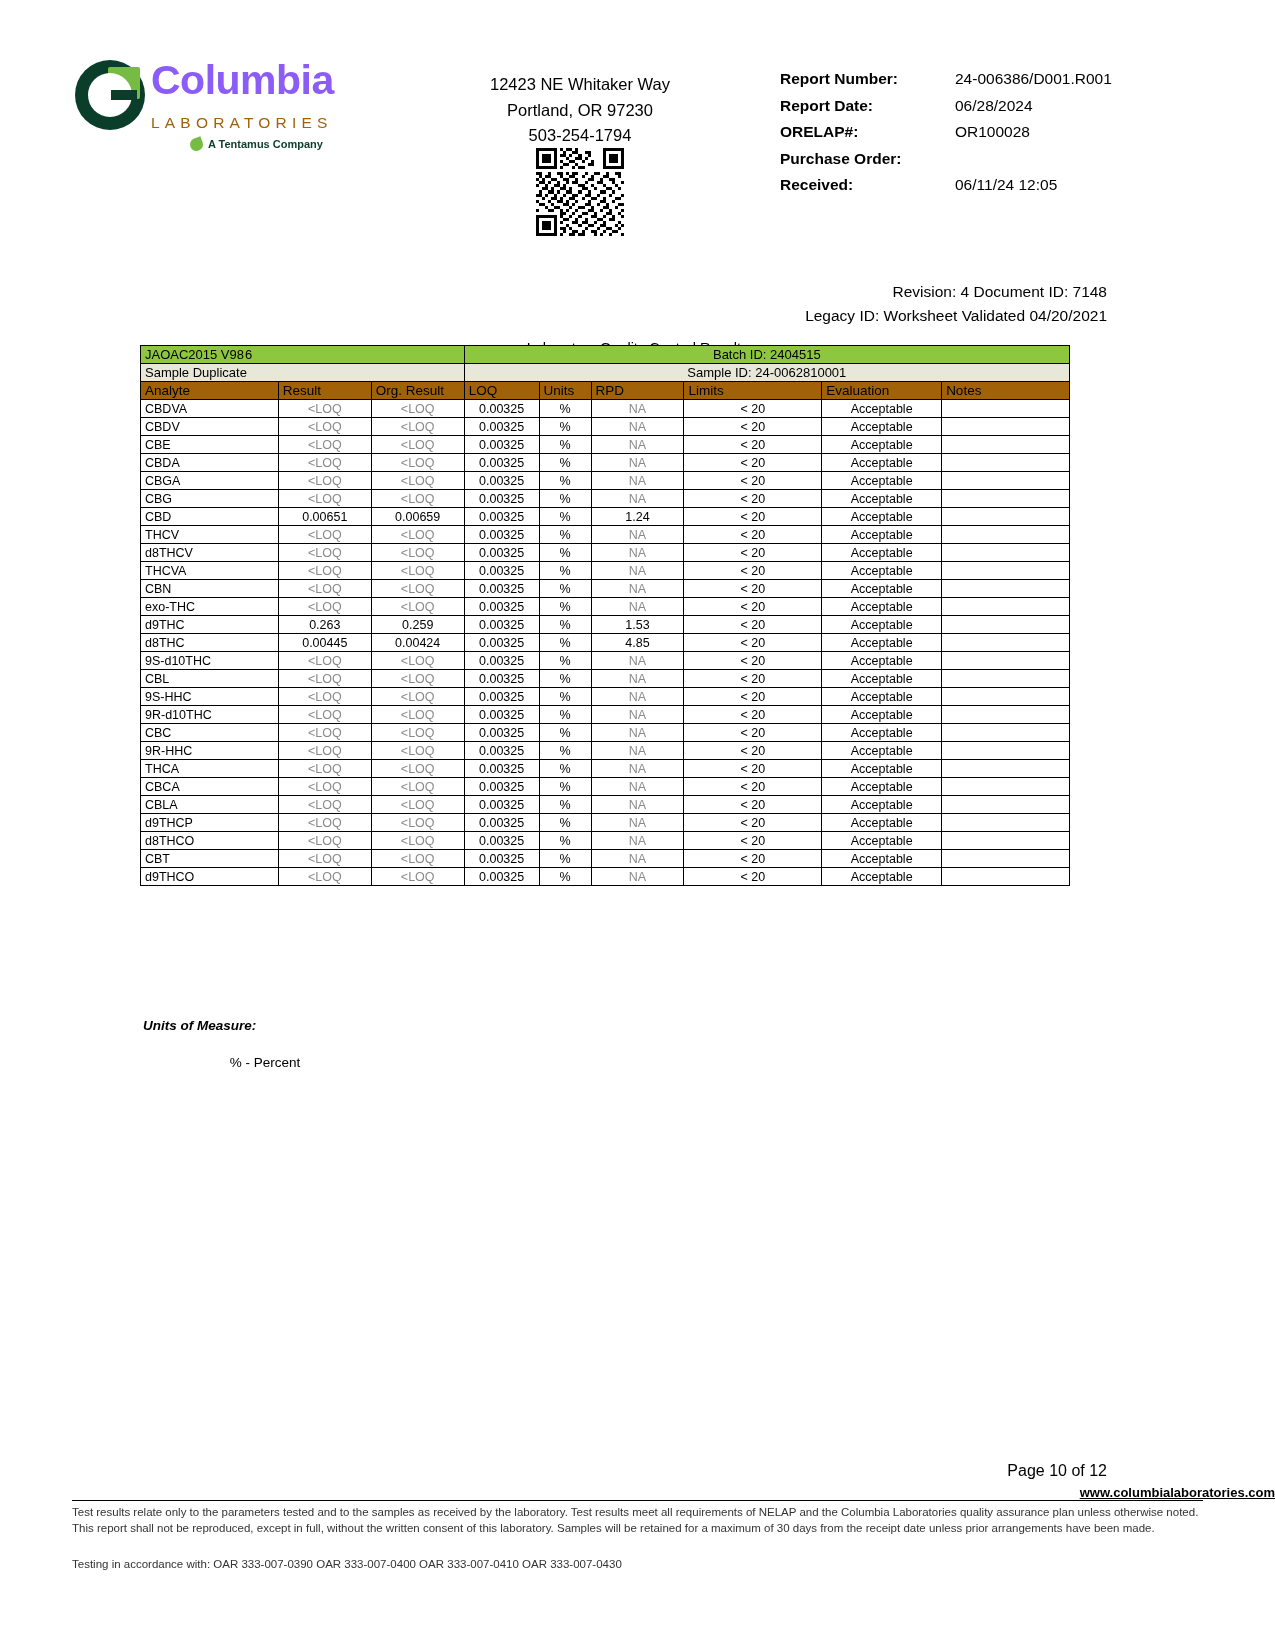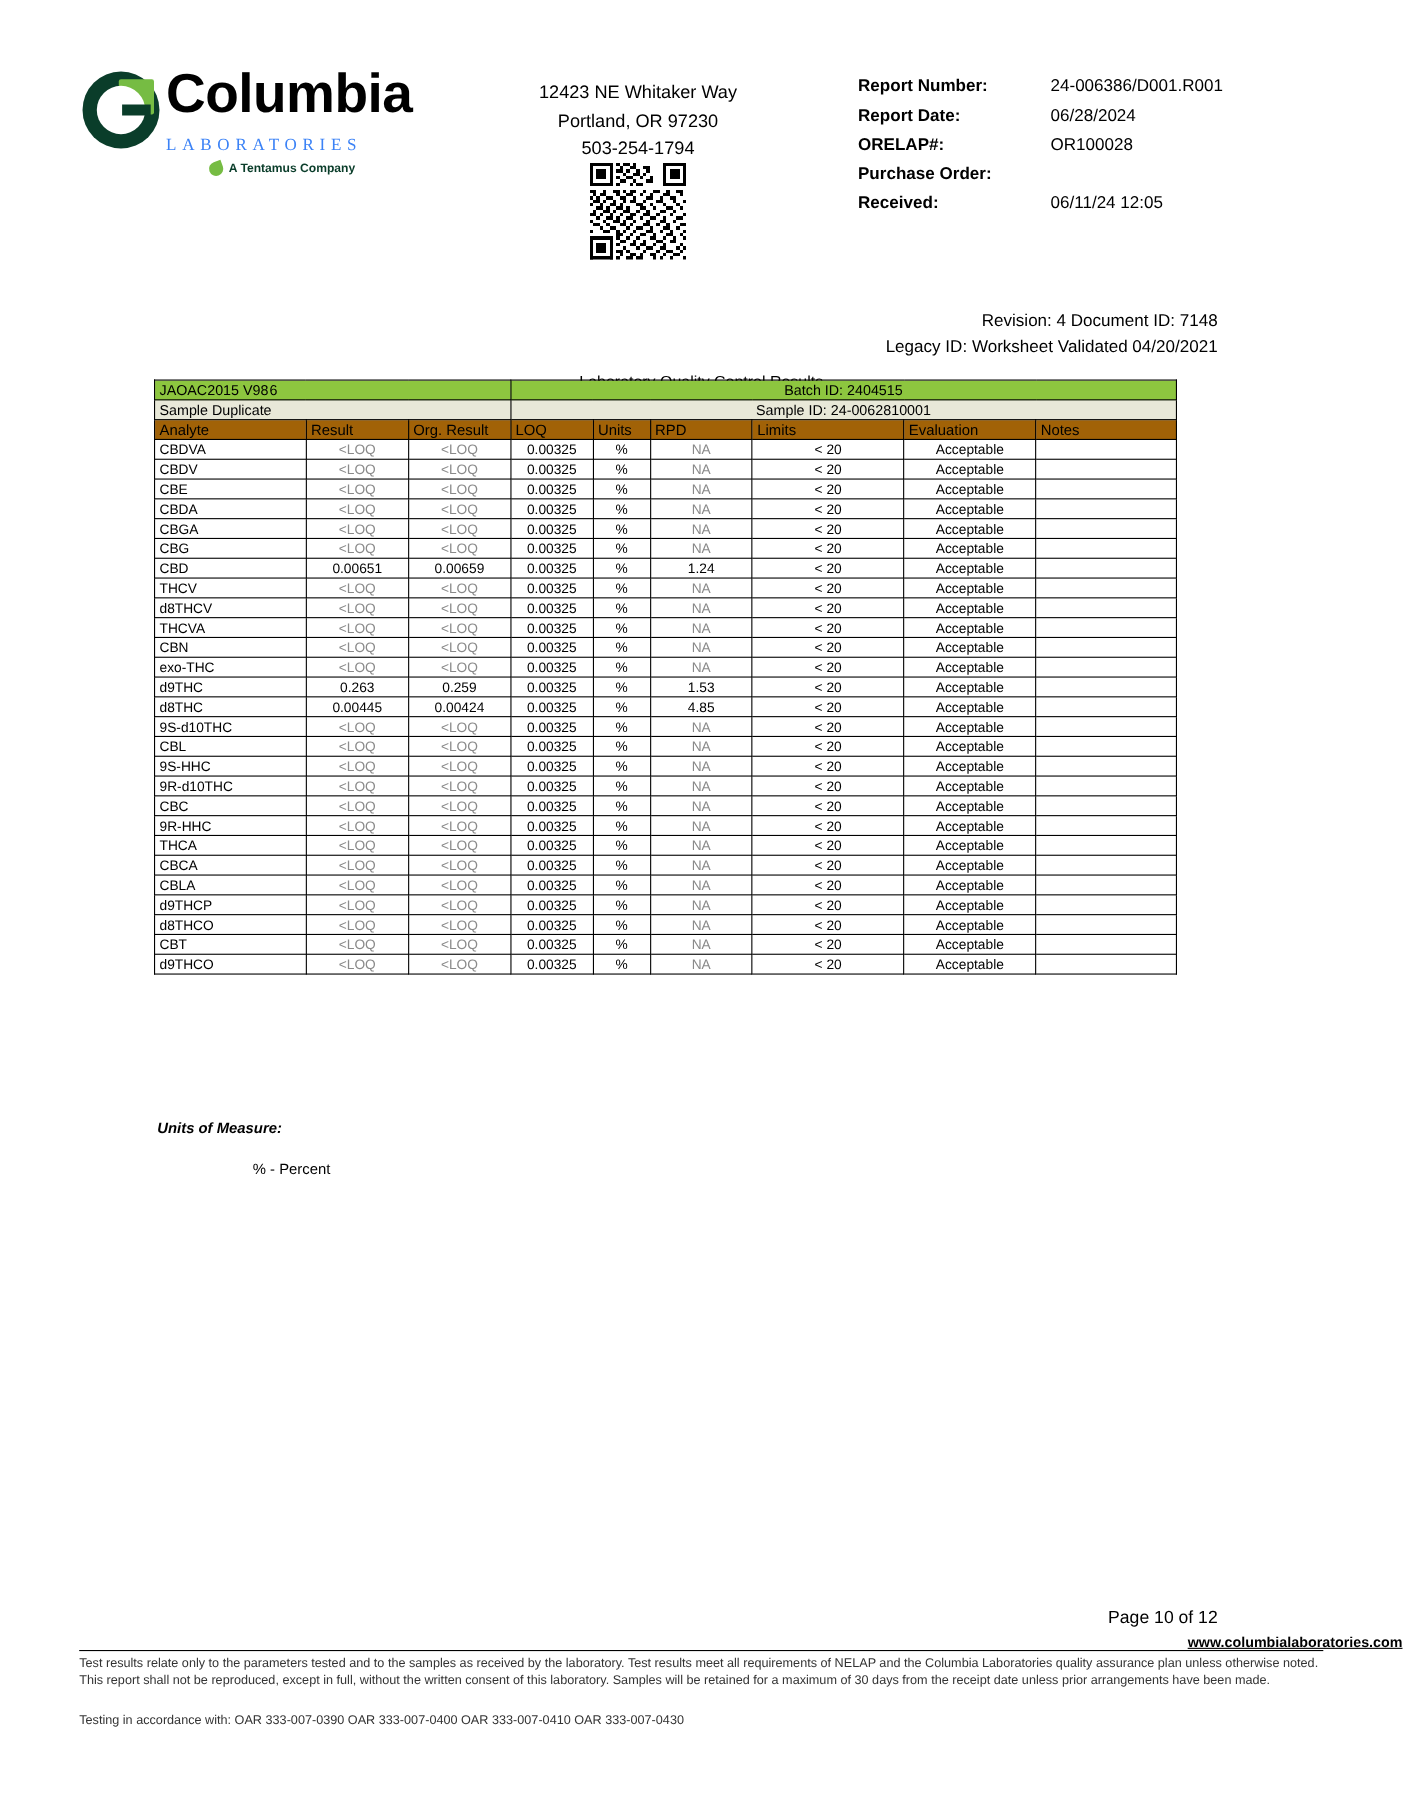--- a/index.html
+++ b/index.html
@@ -28,22 +28,22 @@
   }
   .logo-mark .wedge {
     position:absolute; left:33px; top:7px; width:32px; height:32px;
     background:#76bc43; border-radius:2px;
   }
   .logo-mark .bar {
     position:absolute; left:36px; top:30px; width:26px; height:10px;
     background:#0a3d2a;
   }
   .logo-text { line-height:1; }
-  .logo-name { font-size:50px; font-weight:bold; color:#000000; letter-spacing:-0.5px; }
-  .logo-sub { font-size:15.5px; letter-spacing:5.2px; color:#3b82f6; margin-top:14px;font-family:Liberation Serif, serif; }
+  .logo-name { font-size:41px; font-weight:bold; color:#8b5cf6; letter-spacing:-0.5px; }
+  .logo-sub { font-size:15.5px; letter-spacing:5.2px; color:#a16207; margin-top:14px; }
   .logo-tag { display:flex; align-items:flex-start; gap:5px; margin-top:7px; margin-left:105px; font-size:11px; color:#0a3d2a; font-weight:bold;padding-left:10px;}
   .leaf { width:13px; height:13px; background:#76bc43; border-radius:50% 0 50% 50%; transform:rotate(-20deg); display:inline-block; }
 
   .addr { position:absolute; left:430px; top:72px; width:300px; text-align:center; font-size:16.5px; line-height:1.55; }
   .qr-wrap { position:absolute; left:536px; top:148px; }
   .qr { width:88px; height:88px; }
 
   .meta { position:absolute; left:780px; top:70px; font-size:15.5px; }
   .meta-row { display:flex; margin-bottom:8.5px; }
   .meta-label { width:175px; font-weight:bold; }

